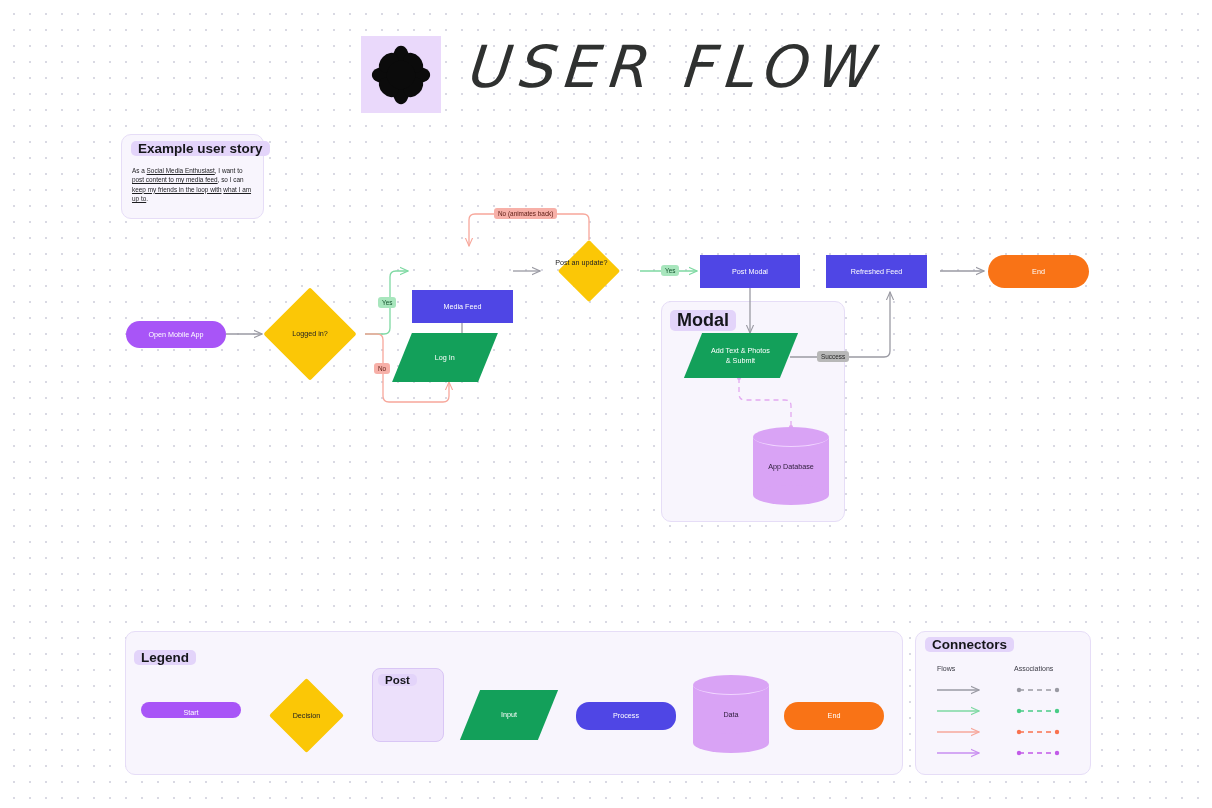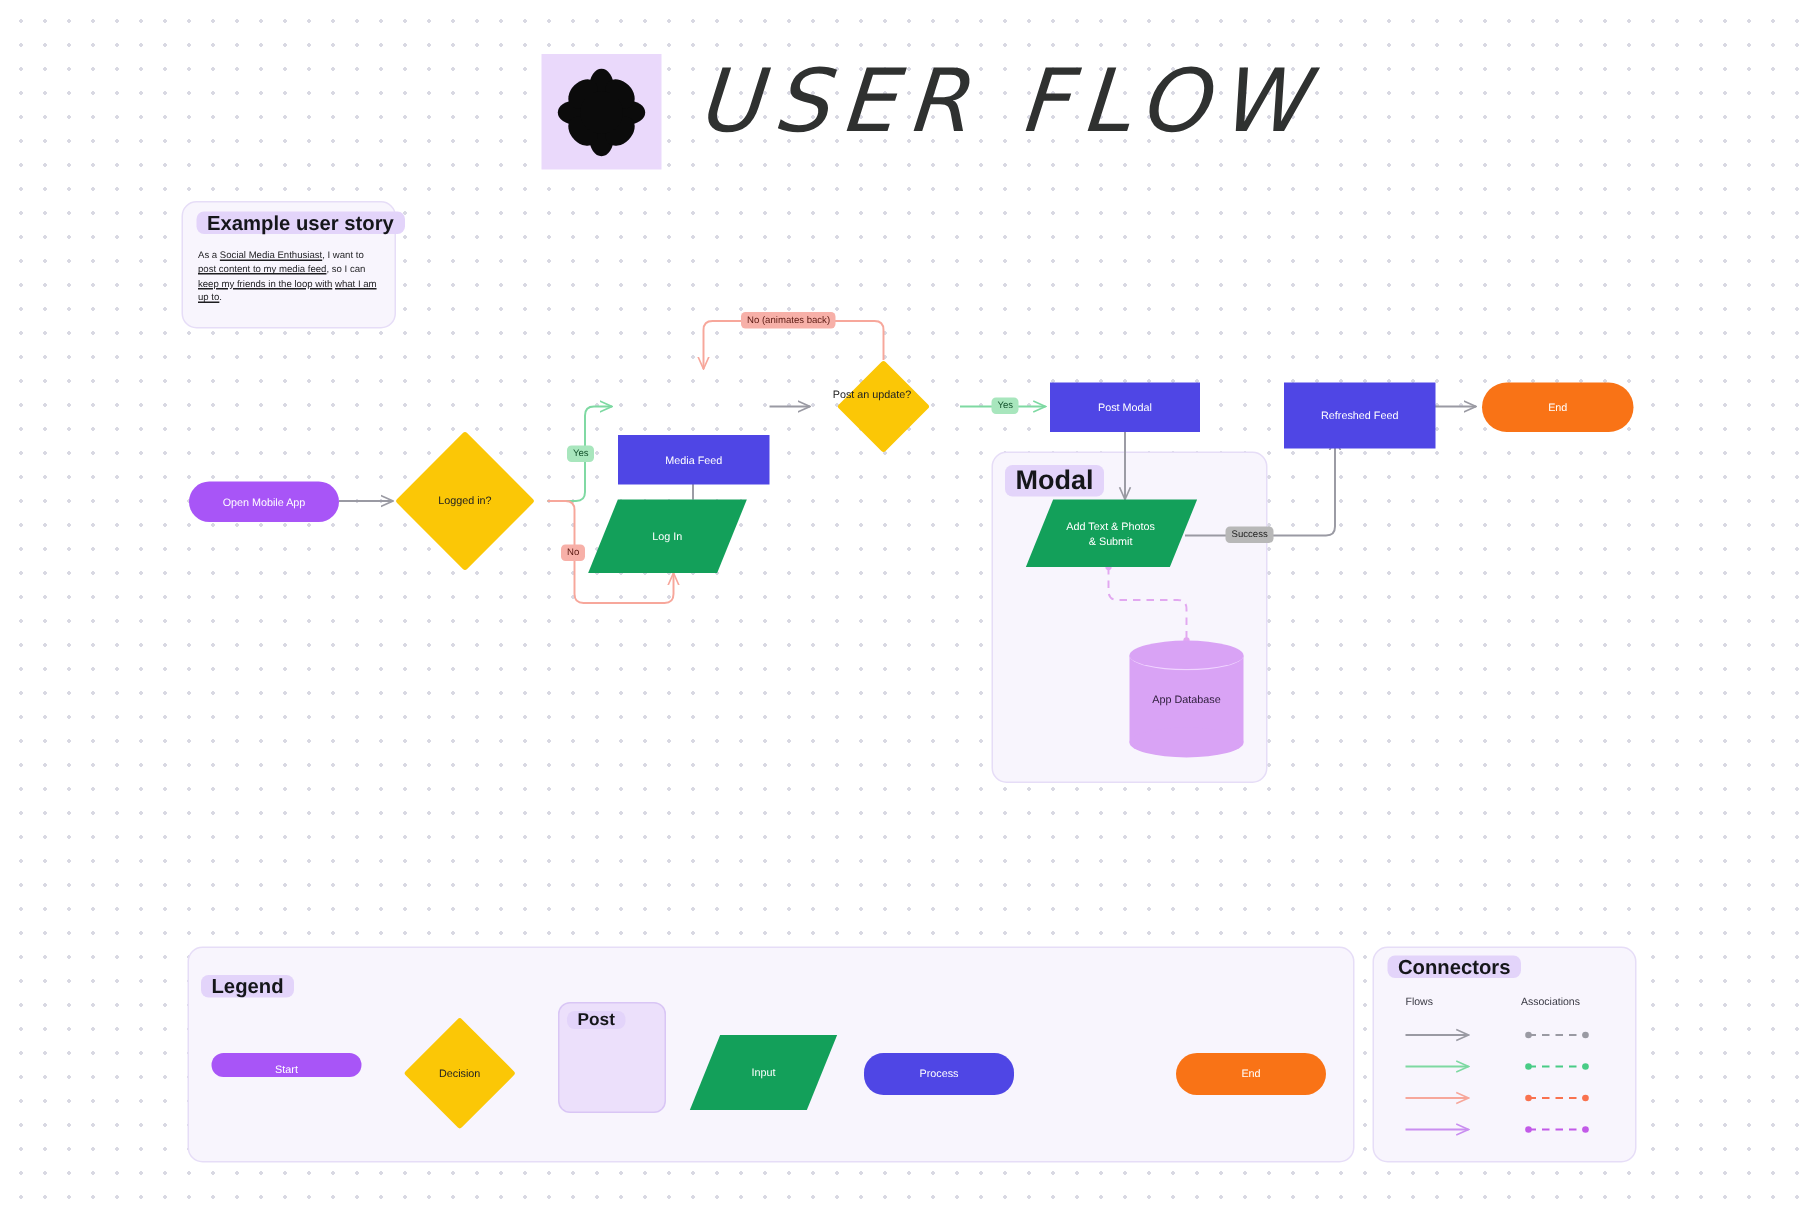--- a/index.html
+++ b/index.html
@@ -260,21 +260,21 @@
 &amp; Submit</span>
   </div>
 
   <div class="node-data" style="left:753px; top:427px; width:76px; height:78px;">
     <div class="body"></div>
     <div class="bottom"></div>
     <div class="top"></div>
     <div class="lbl">App Database</div>
   </div>
 
-  <div class="abs node node-process" style="left:856px; top:255px; width:101px; height:44px;text-align:center;">
+  <div class="abs node node-process" style="left:826px; top:255px; width:101px; height:33px;text-align:center;">
     <span>Refreshed Feed</span>
   </div>
 
   <div class="abs node node-end" style="left:988px; top:255px; width:101px; height:33px;">
     <span>End</span>
   </div>
 
   <div class="edge-label lbl-yes" style="left:378px; top:297px;">Yes</div>
   <div class="edge-label lbl-no" style="left:374px; top:363px;">No</div>
   <div class="edge-label lbl-no" style="left:494px; top:208px;">No (animates back)</div>
@@ -296,20 +296,26 @@
   <div class="group-chip" style="left:378px; top:674px; font-size:11.5px;">Post</div>
 
   <div class="abs node node-input" style="left:470px; top:690px; width:78px; height:50px;">
     <span class="legend-item-label">Input</span>
   </div>
 
   <div class="abs node node-process" style="left:576px; top:702px; width:100px; height:28px;border-radius:13px;">
     <span class="legend-item-label">Process</span>
   </div>
 
+  <div class="node-data" style="left:693px; top:675px; width:76px; height:78px;">
+    <div class="body"></div>
+    <div class="bottom"></div>
+    <div class="top"></div>
+    <div class="lbl legend-item-label">Data</div>
+  </div>
 
   <div class="abs node node-end" style="left:784px; top:702px; width:100px; height:28px;">
     <span class="legend-item-label">End</span>
   </div>
 
   <div class="abs group-panel" id="connectors-panel"></div>
   <div class="group-chip" id="connectors-chip">Connectors</div>
 
   <div class="conn-col-head" style="left:937px; top:665px;">Flows</div>
   <div class="conn-col-head" style="left:1014px; top:665px;">Associations</div>

